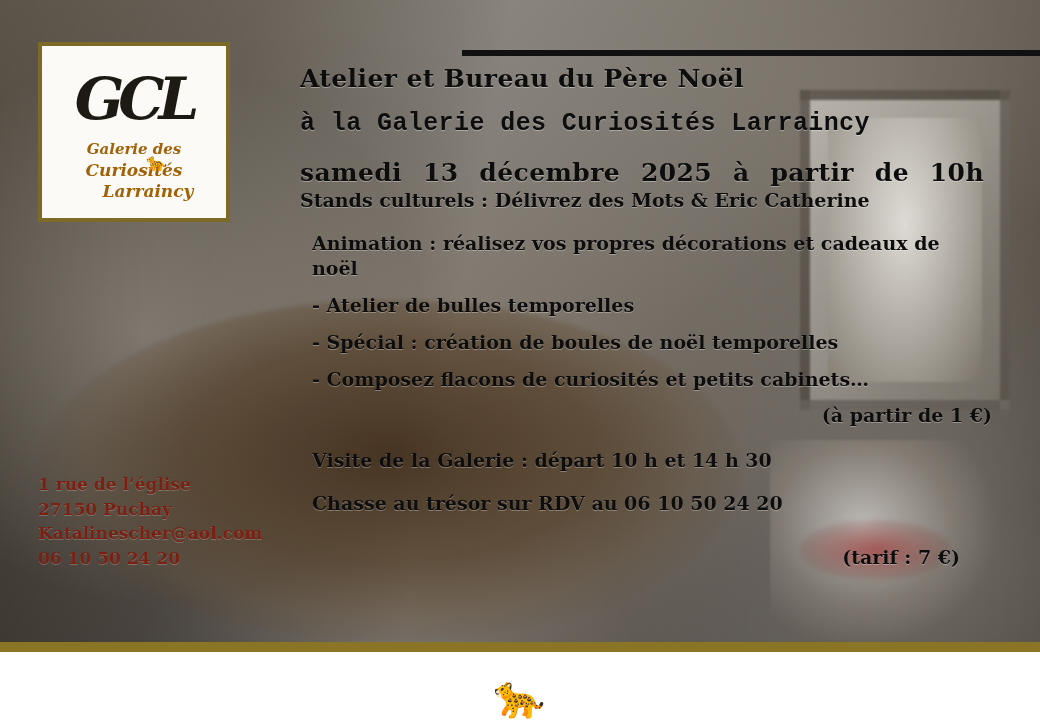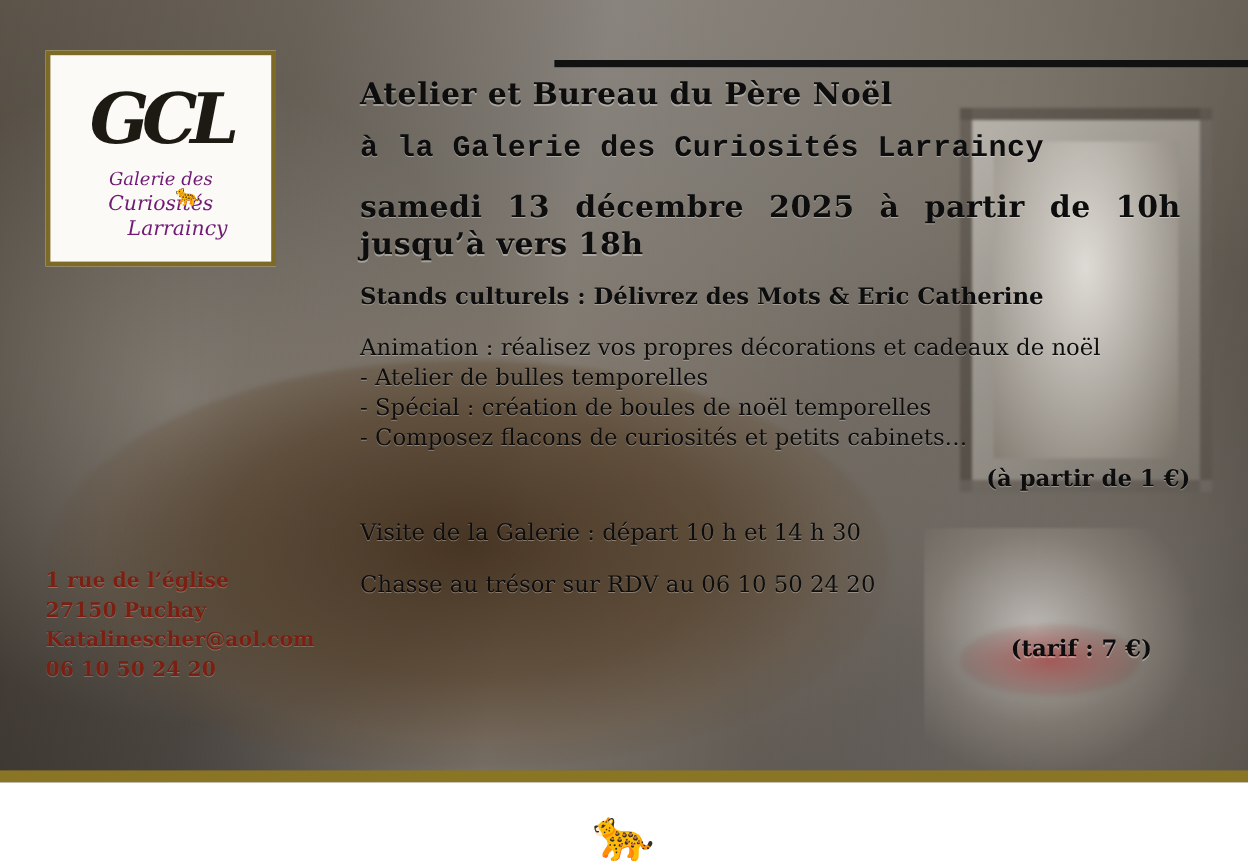--- a/index.html
+++ b/index.html
@@ -119,22 +119,22 @@
     position: absolute;
     left: 104px;
     top: 108px;
     font-size: 17px;
     line-height: 1;
     color: #1d1a14;
   }
   .logo-sub1, .logo-sub2, .logo-sub3 {
     font-family: "DejaVu Serif", serif;
     font-style: italic;
-    font-weight: normal;
-    color: #701a75;
+    font-weight: bold;
+    color: #a16207;
   }
   .logo-sub1 { font-size: 15px; margin-top: 12px; }
   .logo-sub2 { font-size: 17px; margin-top: 2px; }
   .logo-sub3 { font-size: 17px; margin-top: 1px; margin-left: 28px; }
 
   
   .content {
     position: absolute;
     left: 300px;
     top: 66px;
@@ -161,24 +161,24 @@
   .sub {
     font-family: "DejaVu Serif", serif;
     font-weight: bold;
     font-size: 19px;
     line-height: 1.05;
     margin: 0 0 20px 0;
     text-shadow: 0 1px 0 rgba(255,255,255,0.3);
   }
   .line {
     font-family: "DejaVu Serif", serif;
-    font-weight: normal;
+    font-weight: bold;
     font-size: 19px;
     line-height: 1.32;
-    margin: 0;
+    margin: 12px;
     text-shadow: 0 1px 0 rgba(255,255,255,0.3);
   }
   .anim-block { margin-bottom: 2px; }
   .price-right {
     font-family: "DejaVu Serif", serif;
     font-weight: bold;
     font-size: 19px;
     text-align: right;
     margin: 10px 0 22px 0;
     padding-right: 8px;
@@ -258,21 +258,20 @@
     <div class="logo-lion">🐆</div>
     <div class="logo-sub1">Galerie des</div>
     <div class="logo-sub2">Curiosités</div>
     <div class="logo-sub3">Larraincy</div>
   </div>
 
   <div class="content">
     <p class="headline l1">Atelier et Bureau du Père Noël</p>
     <p class="headline l2">à la Galerie des Curiosités Larraincy</p>
     <p class="headline just">samedi 13 décembre 2025 à partir de 10h</p>
-    <p class="headline l4">jusqu’à vers 18h</p>
 
     <p class="sub">Stands culturels : Délivrez des Mots &amp; Eric Catherine</p>
 
     <div class="anim-block">
       <p class="line">Animation : réalisez vos propres décorations et cadeaux de noël</p>
       <p class="line">- Atelier de bulles temporelles</p>
       <p class="line">- Spécial : création de boules de noël temporelles</p>
       <p class="line">- Composez flacons de curiosités et petits cabinets…</p>
     </div>
 

